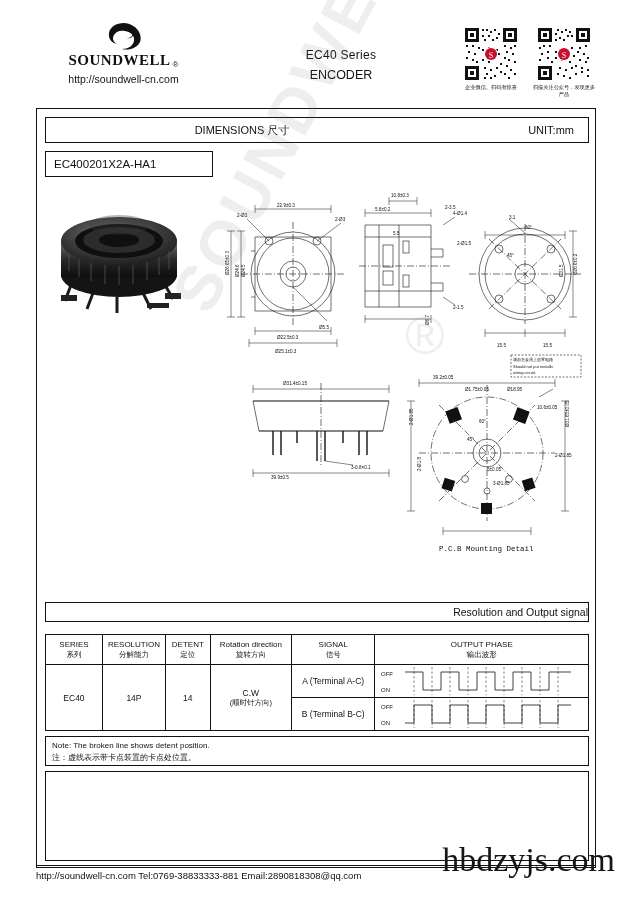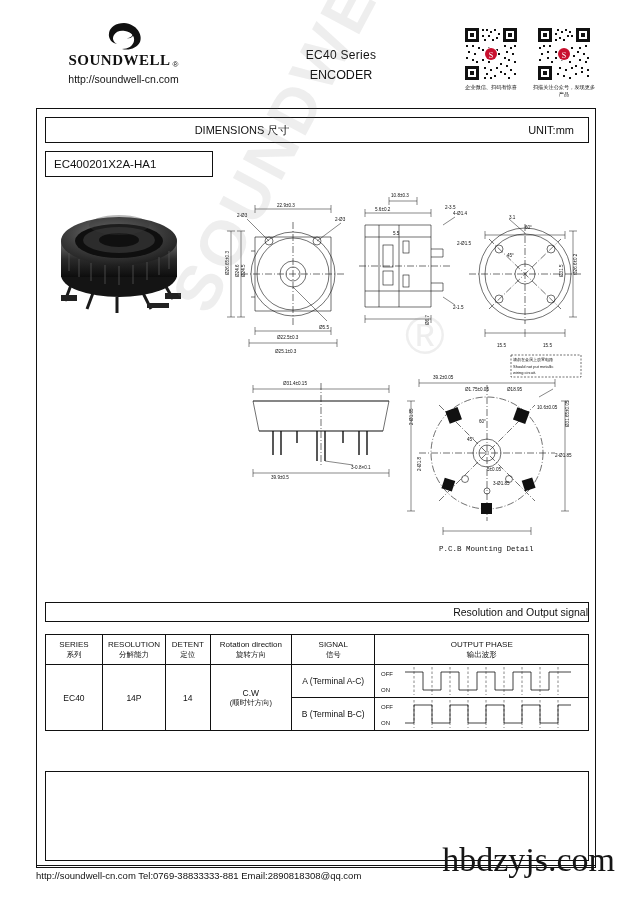--- a/index.html
+++ b/index.html
@@ -672,20 +672,24 @@
                   <path d="M147 2 V30"></path>
                   <path d="M165 2 V30"></path>
                 <path d="M183 2 V30"></path>
               </g>
             </svg>
           </td>
         </tr>
       </tbody>
     </table>
 
+    <div class="notebox">
+      <div>Note: The broken line shows detent position.</div>
+      <div>注：虚线表示带卡点装置的卡点处位置。</div>
+    </div>
 
     <div class="bigbox"></div>
   </div>
 
   <div class="footer-line"></div>
   <div class="footer">http://soundwell-cn.com   Tel:0769-38833333-881   Email:2890818308@qq.com</div>
 
   <div class="wm2">hbdzyjs.com</div>
 </div>
 

